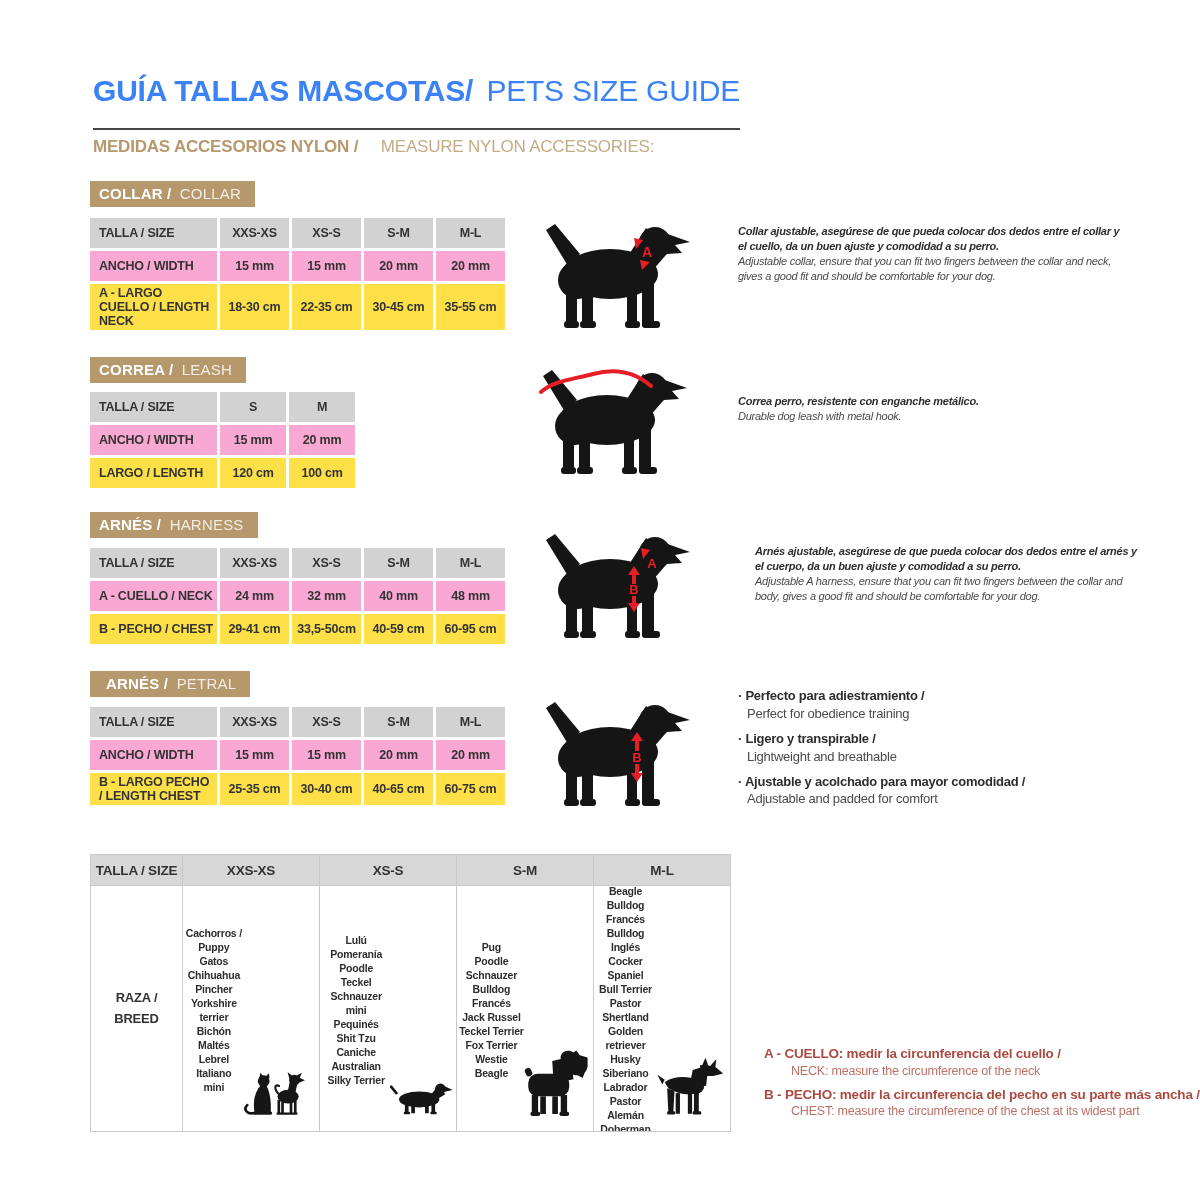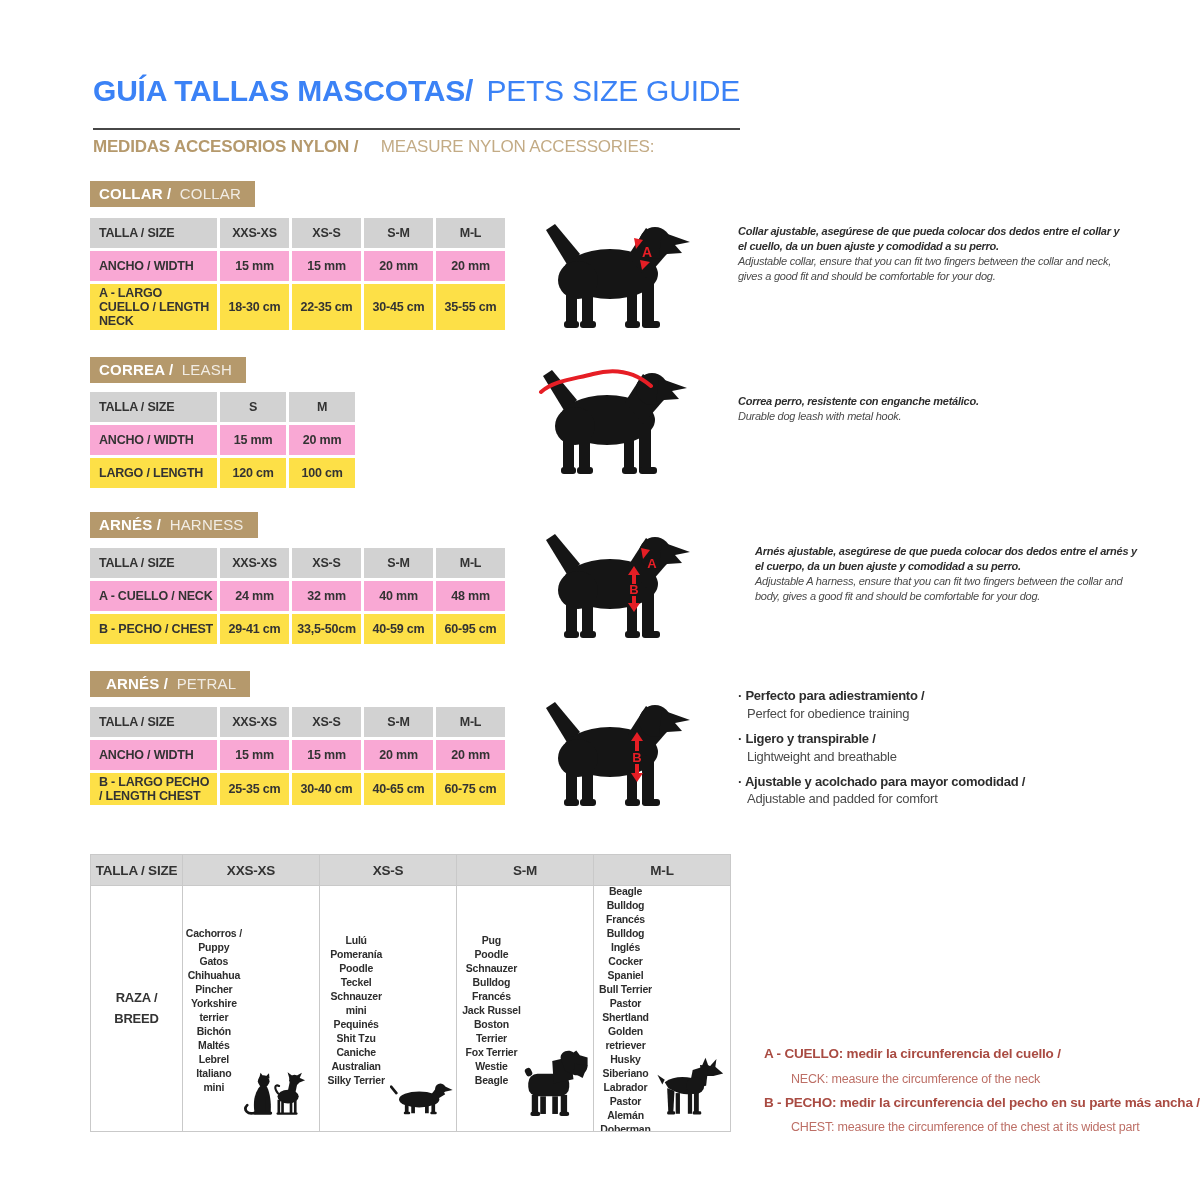--- a/index.html
+++ b/index.html
@@ -54,21 +54,21 @@
   .bbody{height:246px;display:flex;flex-direction:row;align-items:center;
          padding:7px 2px 4px;background:#fff;overflow:hidden;}
   .breedlist{font-size:10.5px;font-weight:bold;line-height:14px;text-align:center;color:#2d2d2d;}
   .sil{margin-top:auto;}
   .razacell{display:flex;flex-direction:column;align-items:center;justify-content:center;
             text-align:center;font-weight:bold;font-size:13px;color:#333;line-height:1.55;background:#fff;}
 
   
   .notes{position:absolute;left:764px;top:1046px;font-size:13.5px;line-height:1.25;letter-spacing:-0.2px;}
   .note .es{color:#a94b42;font-weight:bold;}
-  .note .en{color:#bd6f66;font-size:12.5px;margin:9px 0 7px 27px;}
+  .note .en{color:#bd6f66;font-size:12.5px;margin:1px 0 7px 27px;}
 </style>
 </head>
 <body>
 
 <div id="page">
 
   <svg width="0" height="0" style="position:absolute" aria-hidden="true">
     <defs>
       <g id="dogbase" fill="#151515">
         <polygon points="26,46 4,10 13,4 38,34"></polygon>
@@ -330,21 +330,21 @@
       </svg>
     </div>
 
     <div class="bcell bbody">
       <div class="breedlist">
           <div>Pug</div>
           <div>Poodle</div>
           <div>Schnauzer</div>
           <div>Bulldog Francés</div>
           <div>Jack Russel</div>
-          <div>Boston Terrier</div>
+          <div>Teckel Terrier</div>
           <div>Fox Terrier</div>
           <div>Westie</div>
           <div>Beagle</div>
         </div>
       <svg class="sil" width="82" height="84" viewBox="0 0 95 100">
         <g fill="#161616">
           <rect x="6" y="34" width="58" height="32" rx="13"></rect>
           <polygon points="40,16 66,10 70,42 42,48"></polygon>
           <path d="M52,13 C50,3 63,-2 70,4 L74,1 L79,8 L90,11 L90,22 C90,33 79,39 69,35 L58,30 Z"></path>
           <polygon points="72,20 90,22 83,40 70,33"></polygon>

